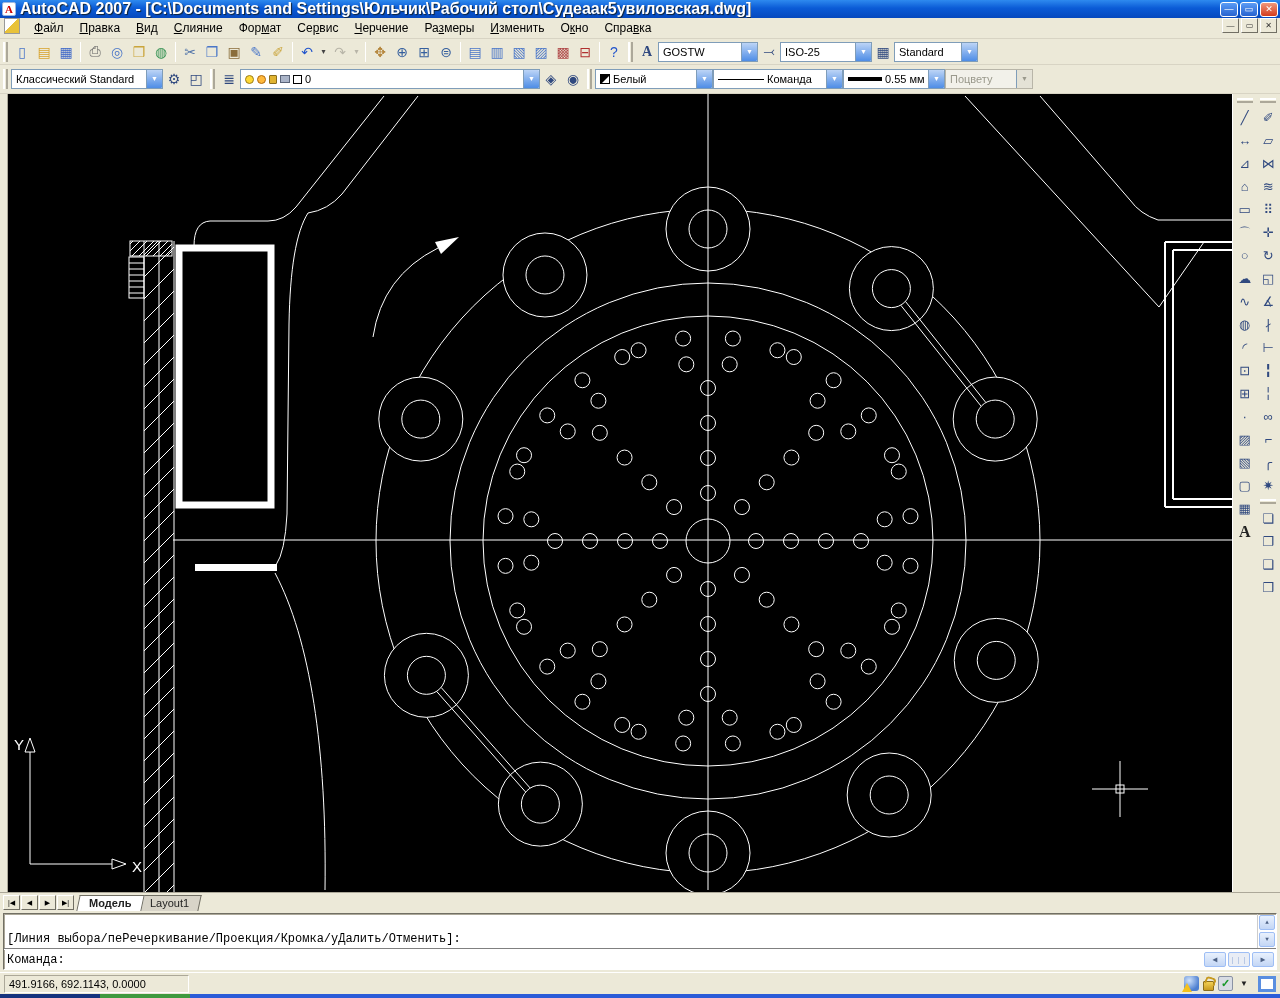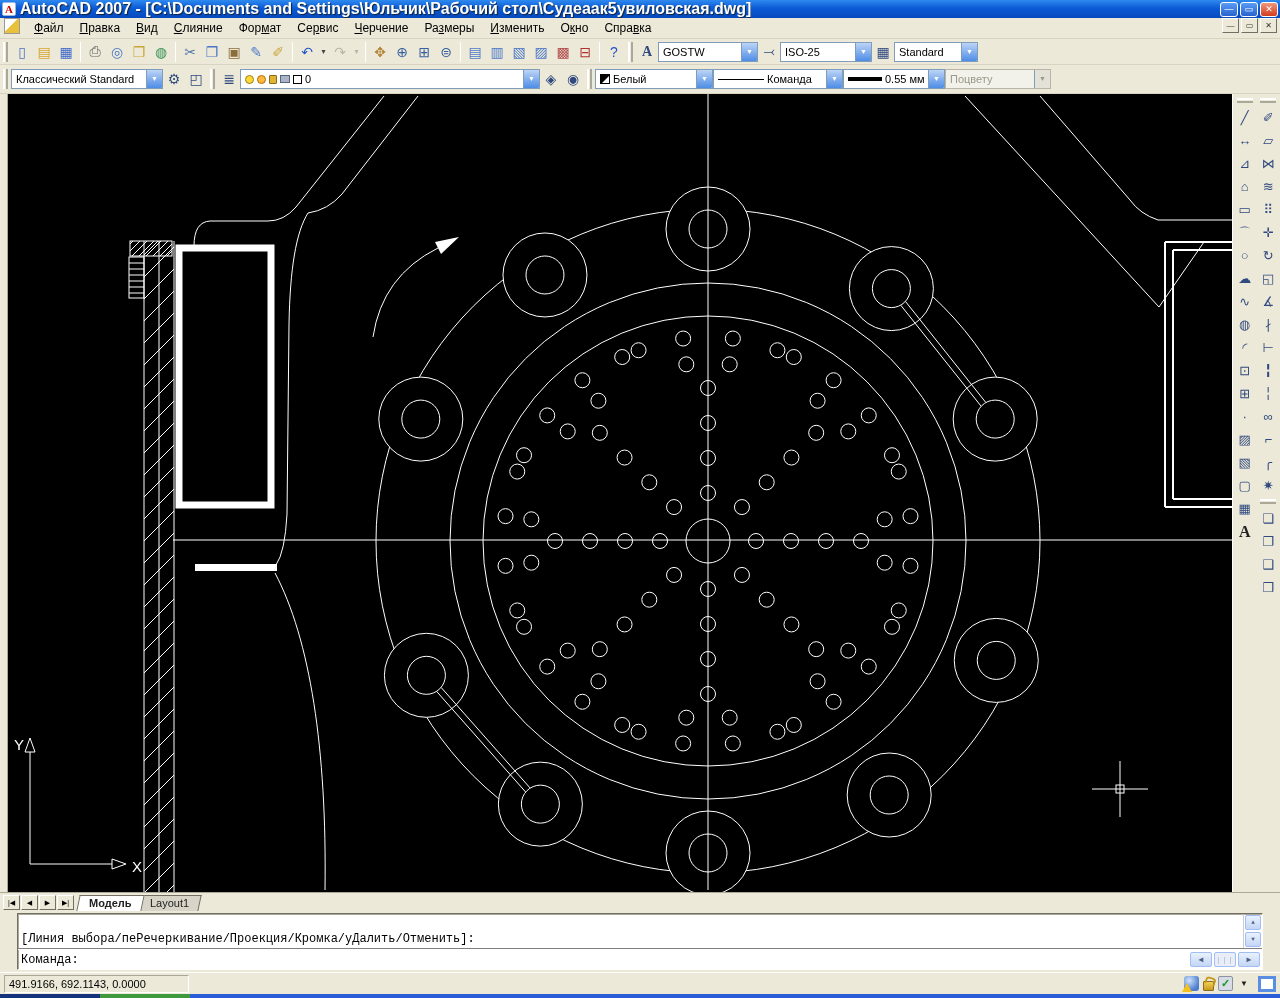--- a/index.html
+++ b/index.html
@@ -67,21 +67,21 @@
   
   .tabsrow{height:19px;background:#ECE9D8;display:flex;align-items:flex-end;border-top:1px solid #aca899;}
   .tab-arrows{display:flex;gap:1px;padding:0 4px 1px 3px;}
   .tarrow{width:17px;height:15px;background:#ECE9D8;border:1px solid #fff;border-right-color:#716F64;
     border-bottom-color:#716F64;font-size:7px;line-height:13px;text-align:center;color:#000;}
   .tab{font-size:11px;padding:1px 10px 2px 10px;border:1px solid #716F64;border-bottom:none;
     transform:skewX(-12deg);margin-right:-4px;background:#D8D4C8;color:#222;}
   .tab>span{display:inline-block;transform:skewX(12deg);}
   .tab.active{background:#fff;font-weight:bold;z-index:2;position:relative;}
   
-  .cmdwin{height:61px;background:#ECE9D8;padding:2px 17px;}
+  .cmdwin{height:61px;background:#ECE9D8;padding:2px 3px;}
   .cmdbox{height:100%;background:#fff;border:1px solid #716F64;border-right-color:#fff;border-bottom-color:#fff;
     box-shadow:inset 1px 1px 0 #aca899;display:flex;flex-direction:column;
     font-family:"Liberation Mono",monospace;font-size:12px;color:#000;}
   .cmd-history{flex:1;display:flex;}
   .cmd-hist-text{flex:1;display:flex;flex-direction:column;justify-content:flex-end;padding:1px 3px 2px 3px;white-space:pre;}
   .vscroll{width:19px;display:flex;flex-direction:column;border-left:1px solid #ccc;}
   .vsbtn{flex:1;margin:1px;background:linear-gradient(180deg,#E9F1FD,#C3D6F5);border:1px solid #9EBEF5;
     border-radius:2px;font-size:6px;color:#4D6185;text-align:center;display:flex;align-items:center;justify-content:center;}
   .cmd-divider{height:2px;border-top:1px solid #808080;border-bottom:1px solid #fff;}
   .cmd-input{height:19px;display:flex;align-items:center;padding-left:3px;white-space:pre;}
@@ -227,21 +227,21 @@
     <span class="combo" style="width:130px">
       <span class="linesample"></span>
       <span>Команда</span>
       <span class="arrow">▼</span>
     </span>
     <span class="combo" style="width:102px">
       <span class="lwsample"></span>
       <span>0.55 мм</span>
       <span class="arrow">▼</span>
     </span>
-    <span class="combo disabled" style="width:106px">
+    <span class="combo disabled" style="width:88px">
       <span>Поцвету</span>
       <span class="arrow">▼</span>
     </span>
   </div>
 
   <div class="mainrow">
     <div class="left-gutter"></div>
     <div class="canvas">
       <svg id="dwg" width="1224" height="798" viewBox="0 0 1224 798">
           <circle cx="700" cy="447" r="225" fill="none" stroke="#ffffff" stroke-width="1"></circle>

